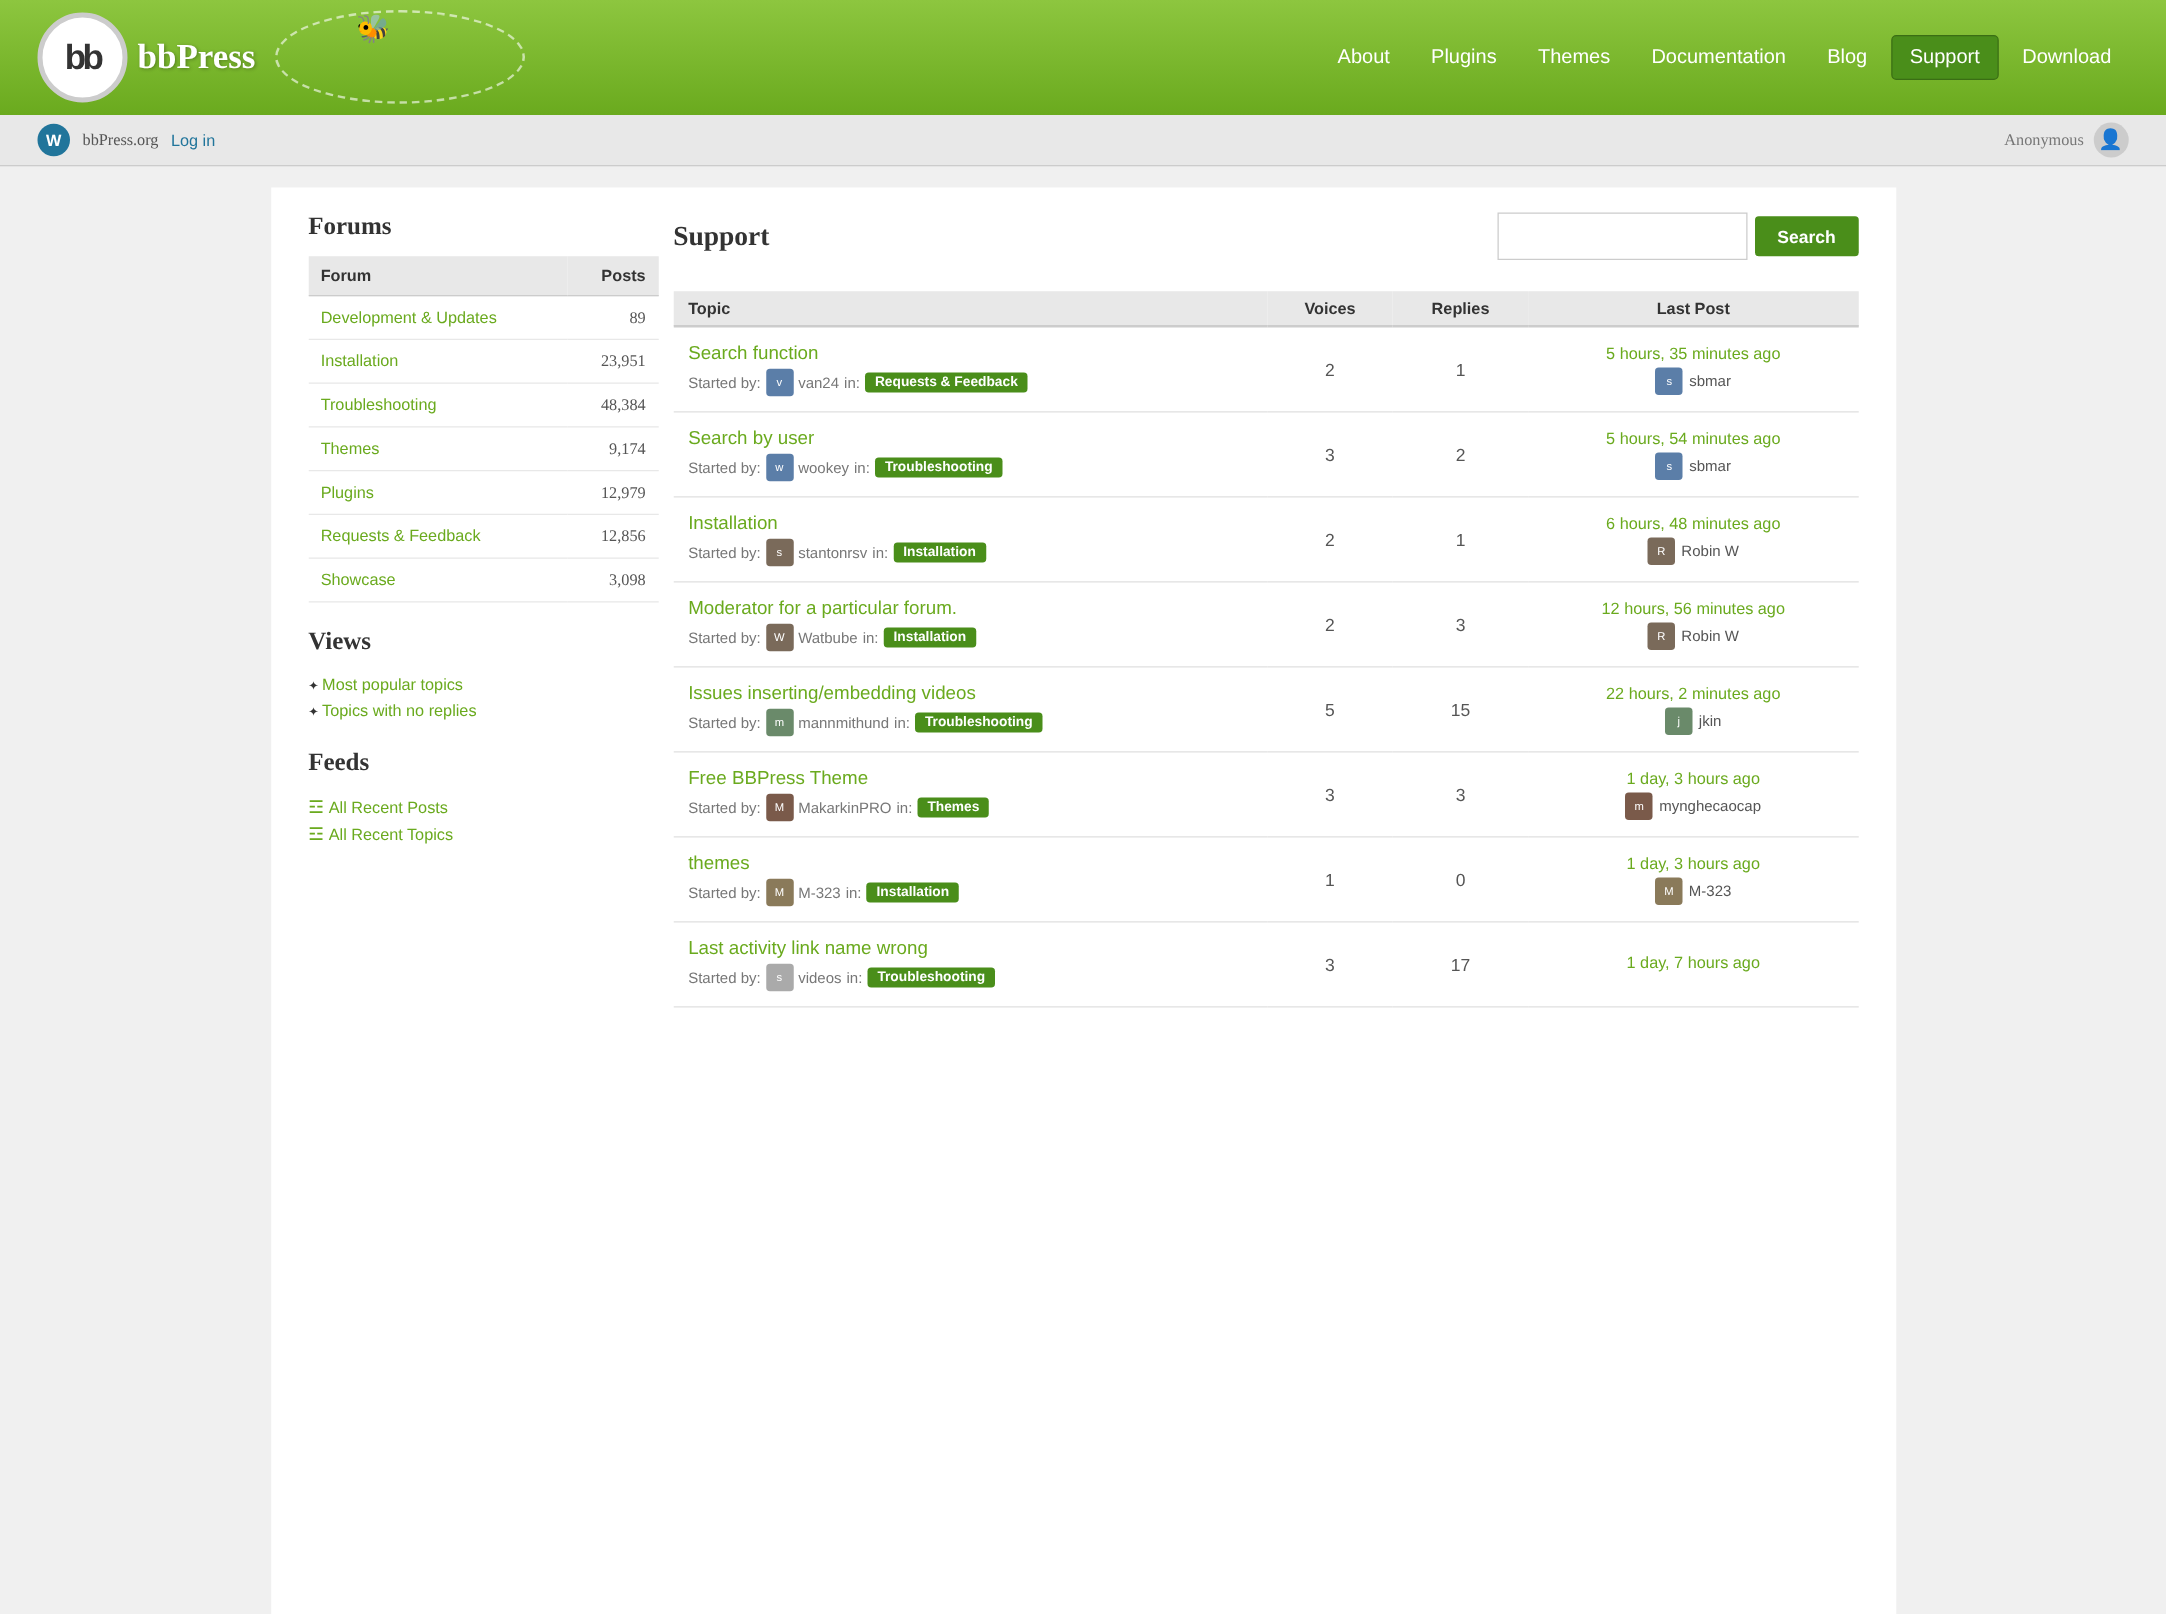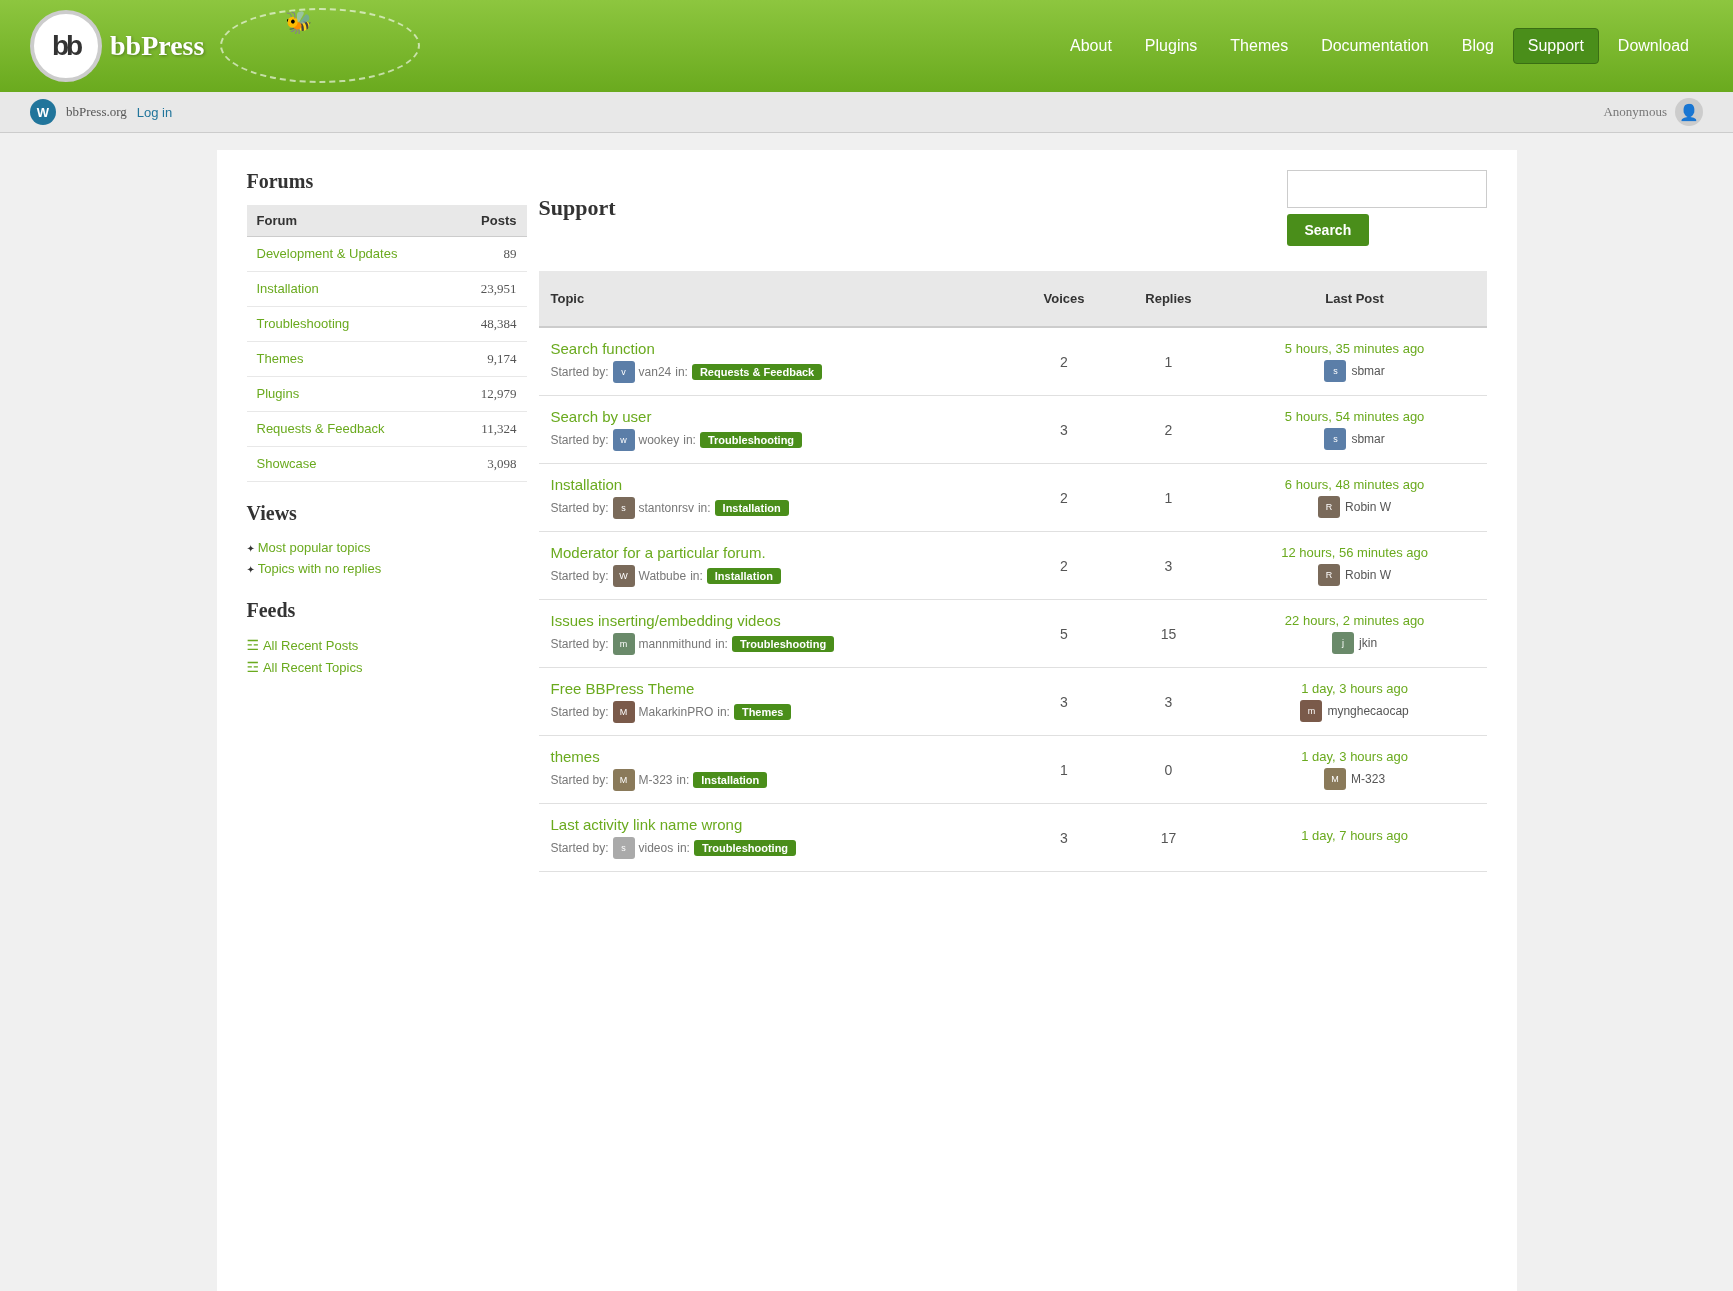--- a/index.html
+++ b/index.html
@@ -207,22 +207,21 @@
       padding-bottom: 10px;
     }
     .support-title {
       font-size: 22px;
       font-weight: bold;
       color: #333;
     }
     .search-area {
       display: flex;
       gap: 6px;
-      align-items: flex-start;
-      flex-direction: column;
+      align-items: center;
     }
     .search-input {
       width: 200px;
       height: 38px;
       border: 1px solid #ccc;
       padding: 4px 8px;
       font-size: 13px;
       background: #fff;
     }
     .search-btn {
@@ -240,21 +239,21 @@
     
     .topics-table {
       width: 100%;
       border-collapse: collapse;
     }
     .topics-table thead tr {
       background: #e8e8e8;
       border-bottom: 2px solid #ccc;
     }
     .topics-table thead th {
-      padding: 20px 12px;
+      padding: 6px 12px;
       text-align: left;
       font-size: 13px;
       font-weight: bold;
       font-family: Arial, sans-serif;
       color: #333;
     }
     .topics-table thead th.voices-col,
     .topics-table thead th.replies-col,
     .topics-table thead th.lastpost-col {
       text-align: center;
@@ -399,21 +398,21 @@
         <tr class="forum-row">
           <td><a class="forum-link">Themes</a></td>
           <td>9,174</td>
         </tr>
         <tr class="forum-row">
           <td><a class="forum-link">Plugins</a></td>
           <td>12,979</td>
         </tr>
         <tr class="forum-row">
           <td><a class="forum-link">Requests &amp; Feedback</a></td>
-          <td>11,324</td>
+          <td>12,856</td>
         </tr>
         <tr class="forum-row">
           <td><a class="forum-link">Showcase</a></td>
           <td>3,098</td>
         </tr>
       </tbody>
     </table>
 
     <div class="sidebar-section-title">Views</div>
     <ul class="views-list">

